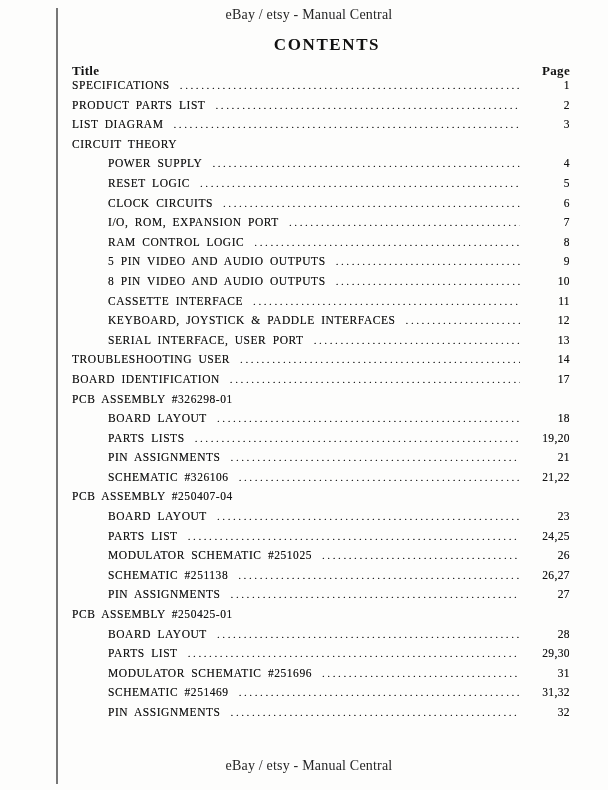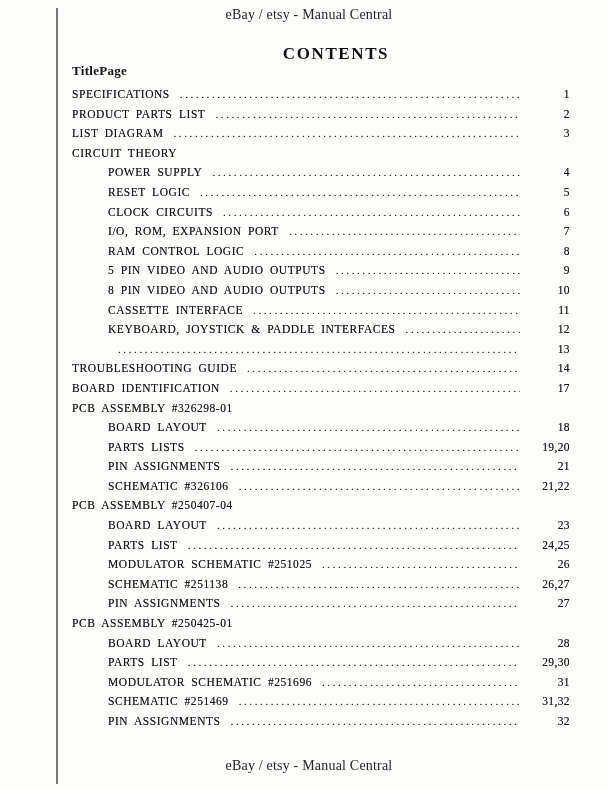--- a/index.html
+++ b/index.html
@@ -47,41 +47,41 @@
     text-align: center;
     font-size: 14px;
     letter-spacing: 0.2px;
     color: #262626;
   }
   .contents-title {
     position: absolute;
     top: 30px;
     left: 72px;
     width: 500px;
-    margin: 14px;
+    margin: 5px;
     text-align: center;
     font-size: 17px;
     font-weight: bold;
     letter-spacing: 1.6px;
     color: #111;
   }
   .content {
     position: absolute;
     left: 72px;
     top: 63px;
     width: 498px;
   }
   .col-head {
     display: flex;
+    justify-content: space-between;
     align-items: baseline;
     font-size: 13px;
     font-weight: bold;
     letter-spacing: 0.3px;
     color: #111;
-    margin-bottom: 9px;
   }
   .toc {
     width: 100%;
   }
   .toc-row {
     display: flex;
     align-items: flex-start;
     height: 19.6px;
     font-size: 11.5px;
     letter-spacing: 0.55px;
@@ -185,25 +185,26 @@
           <span class="toc-label">CASSETTE INTERFACE</span>
           <span class="toc-dots">........................................................................................................................................................................................................</span>
           <span class="toc-pages">11</span>
         </div>
         <div class="toc-row indent">
           <span class="toc-label">KEYBOARD, JOYSTICK &amp; PADDLE INTERFACES</span>
           <span class="toc-dots">........................................................................................................................................................................................................</span>
           <span class="toc-pages">12</span>
         </div>
         <div class="toc-row indent">
+          <span class="toc-label">SERIAL INTERFACE, USER PORT</span>
           <span class="toc-dots">........................................................................................................................................................................................................</span>
           <span class="toc-pages">13</span>
         </div>
         <div class="toc-row">
-          <span class="toc-label">TROUBLESHOOTING GUIDE</span>
+          <span class="toc-label">TROUBLESHOOTING USER</span>
           <span class="toc-dots">........................................................................................................................................................................................................</span>
           <span class="toc-pages">14</span>
         </div>
         <div class="toc-row">
           <span class="toc-label">BOARD IDENTIFICATION</span>
           <span class="toc-dots">........................................................................................................................................................................................................</span>
           <span class="toc-pages">17</span>
         </div>
         <div class="toc-row no-leader">
           <span class="toc-label">PCB ASSEMBLY #326298-01</span>

